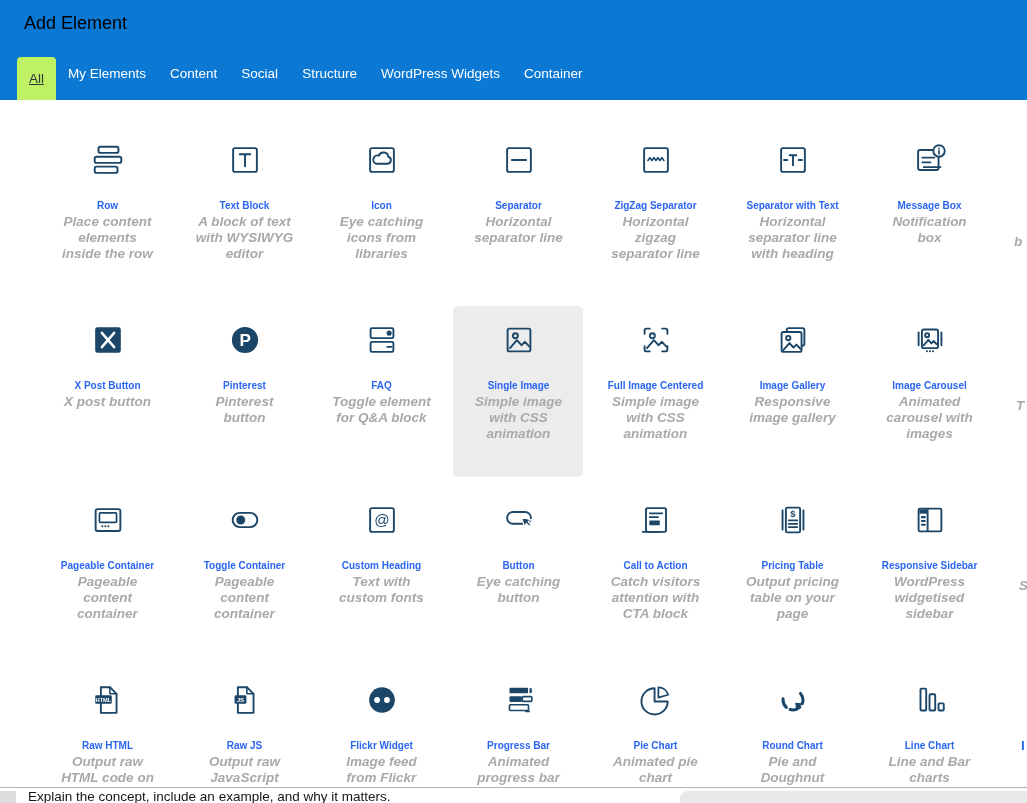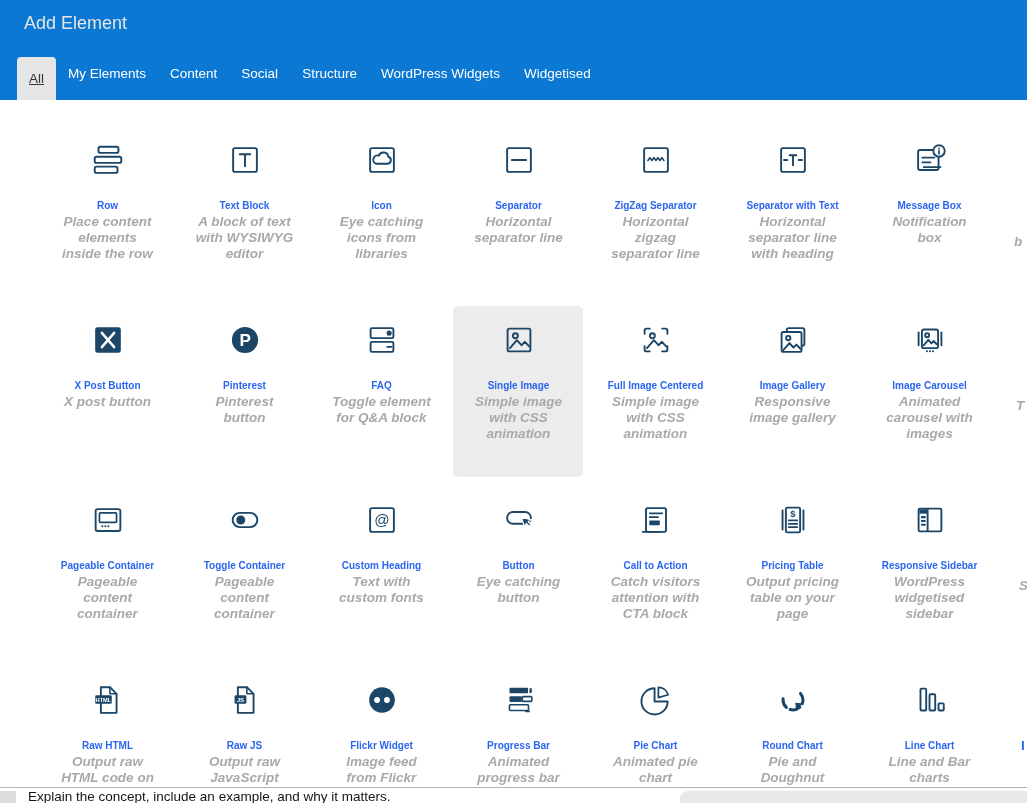--- a/index.html
+++ b/index.html
@@ -2,24 +2,24 @@
 <html><head>
 <meta charset="utf-8">
 <style>
   html,body { margin:0; padding:0; }
   body {
     width:1027px; height:803px; overflow:hidden; position:relative;
     background:#fff; font-family:"Liberation Sans", sans-serif;
     -webkit-font-smoothing:antialiased;
   }
   .header { position:absolute; top:0; left:0; width:1027px; height:100px; background:#0b78d4; }
-  .modal-title { position:absolute; top:13px; left:24px; font-size:18px; font-weight:400; color:#e5e5e5; }
+  .modal-title { position:absolute; top:13px; left:24px; font-size:18px; font-weight:400; color:#000000; }
   .tabs { position:absolute; top:47px; left:0; right:0; height:53px; display:flex; padding-left:17px; }
   .tab { display:flex; align-items:center; padding:0 12px; color:#fff; font-size:13.5px; cursor:pointer; white-space:nowrap; }
-  .tab--active { background:#e5e5e5; color:#32373c; border-radius:4px 4px 0 0; margin-top:10px; padding:16px 12px;text-decoration:underline; }
+  .tab--active { background:#bef264; color:#32373c; border-radius:4px 4px 0 0; margin-top:10px; padding:16px 12px;text-decoration:underline; }
   .content { position:absolute; top:100px; left:0; width:1027px; height:703px; background:#fff; }
   .grid { position:absolute; top:26px; left:39px; }
   .grow { display:flex; }
   .cell { width:137px; height:180px; display:flex; flex-direction:column; align-items:center;
           padding-top:15px; box-sizing:border-box; text-align:center; position:relative; cursor:pointer; }
   .cell--active::before { content:""; position:absolute; left:3px; right:4px; top:0; bottom:9px;
           background:#ececec; border-radius:5px; }
   .icon { height:38px; margin-bottom:18px; color:#1b4668; position:relative; display:block; }
   .t { position:relative; width:99px; font-size:10px; font-weight:bold; color:#2b66f0; line-height:17px; }
   .d { position:relative; width:101px; margin-top:0; font-size:13.5px; font-weight:bold; font-style:italic;
@@ -38,21 +38,21 @@
 
 <div class="header">
   <div class="modal-title">Add Element</div>
   <div class="tabs" id="tabs">
       <span class="tab tab--active">All</span>
       <span class="tab">My Elements</span>
       <span class="tab">Content</span>
       <span class="tab">Social</span>
       <span class="tab">Structure</span>
       <span class="tab">WordPress Widgets</span>
-      <span class="tab">Widgetised</span>
+      <span class="tab">Container</span>
     </div>
 </div>
 
 <div class="content">
   <div class="grid" id="grid">
       <div class="grow">
         <div class="cell">
           <span class="icon"><svg width="38" height="38" viewBox="0 0 40 40" fill="none" stroke="currentColor" stroke-width="2" stroke-linecap="round" stroke-linejoin="round" xmlns="http://www.w3.org/2000/svg">
               <rect x="10" y="6" width="21" height="6.5" rx="2"></rect>
               <rect x="6" y="16.5" width="28" height="6.5" rx="2"></rect>

